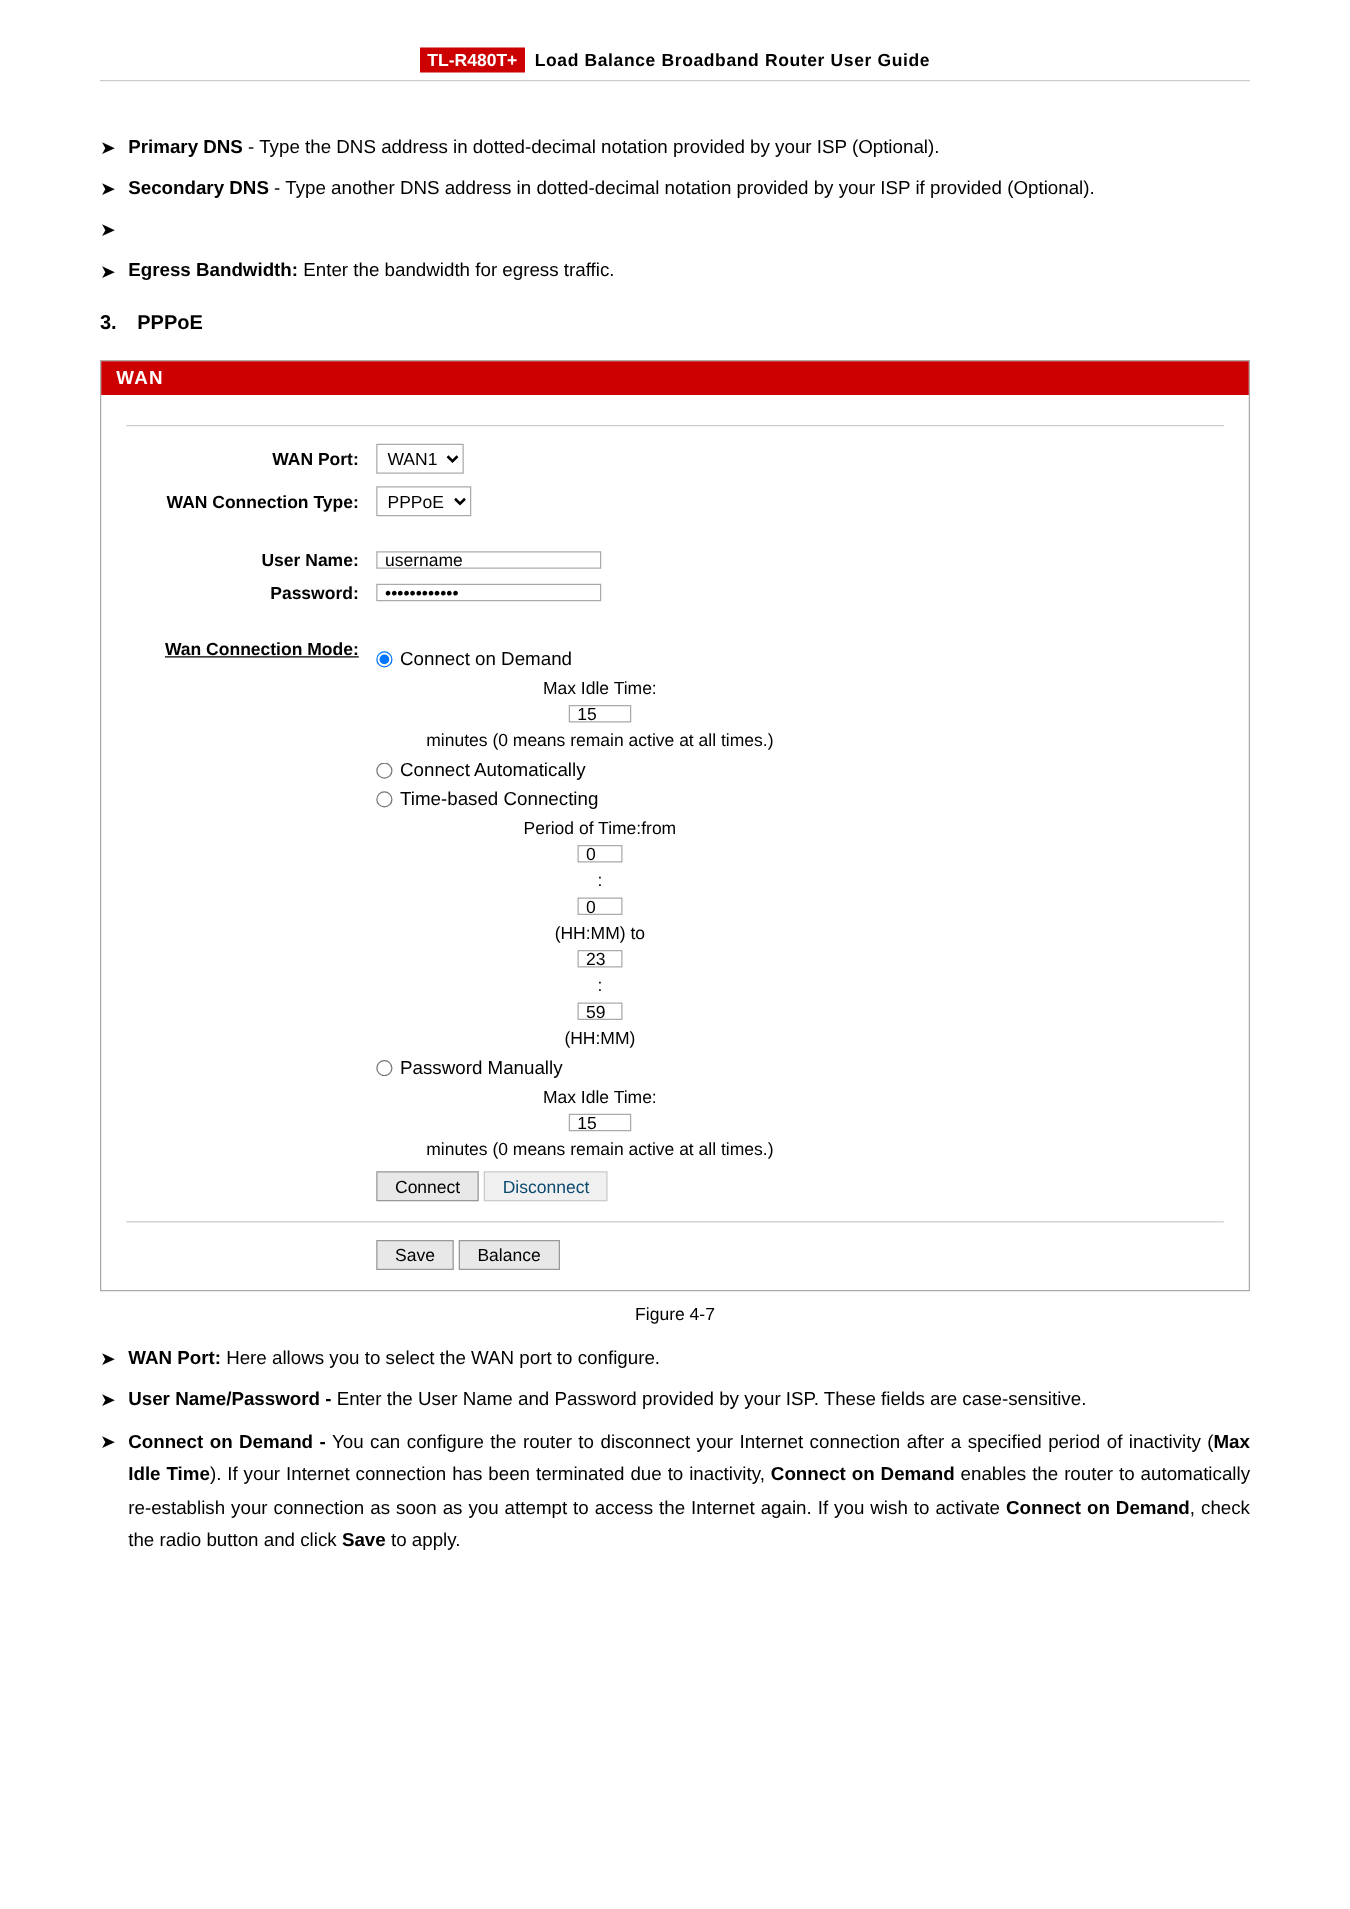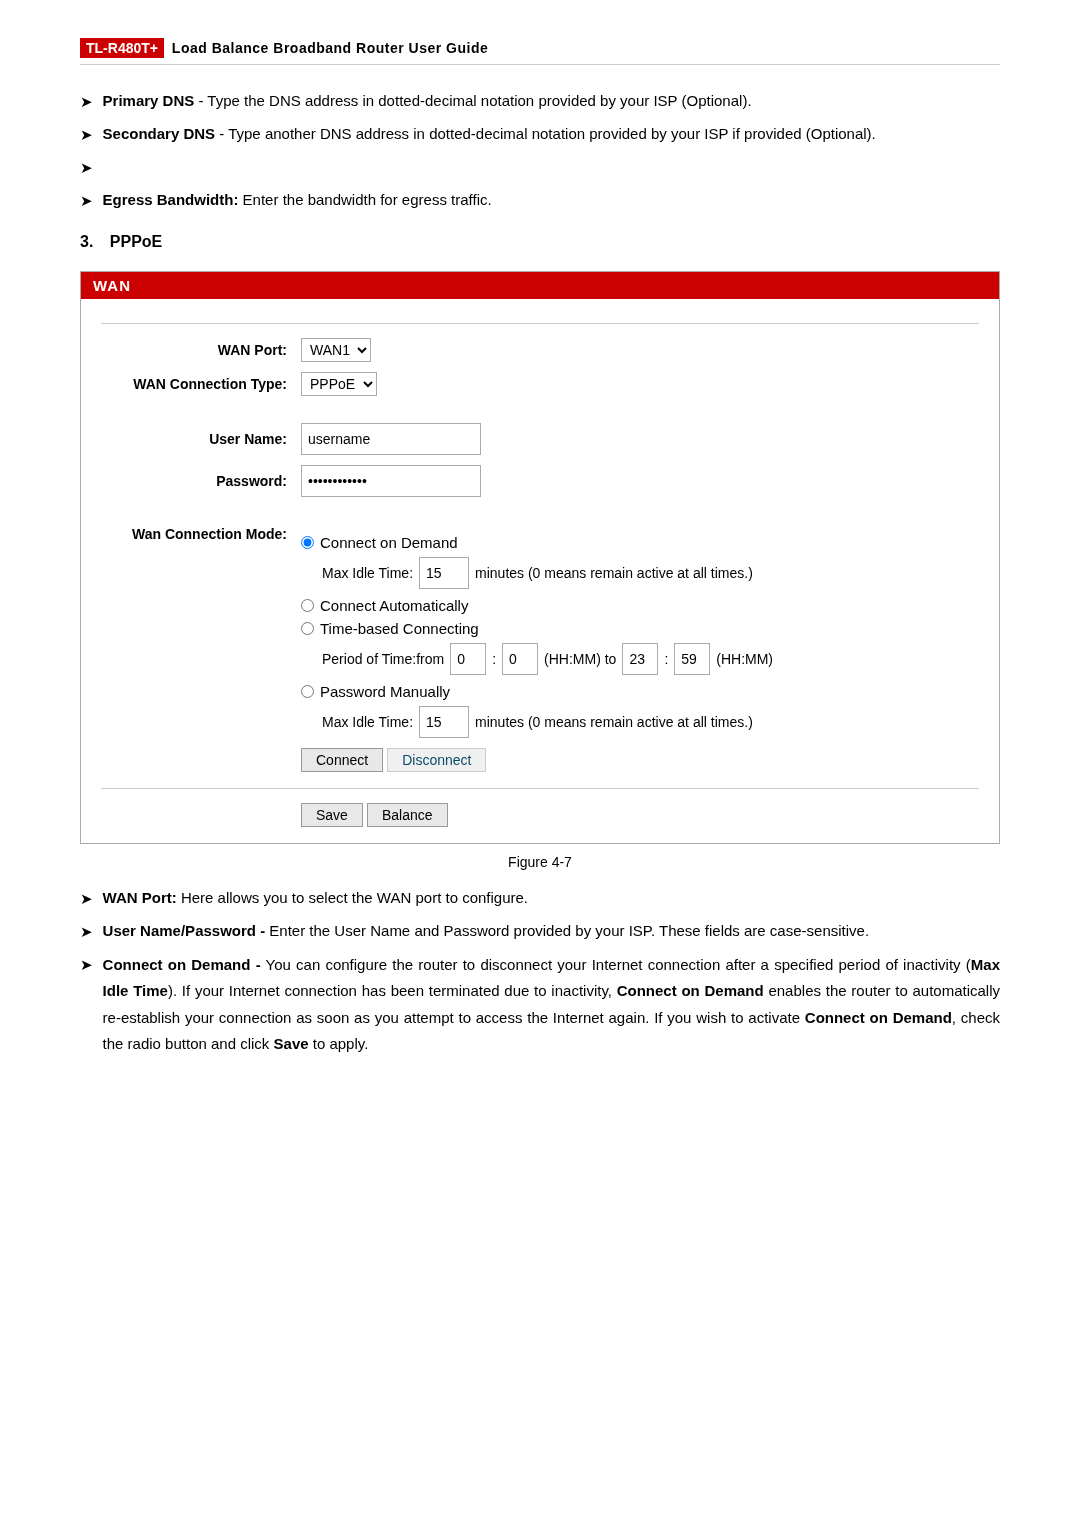--- a/index.html
+++ b/index.html
@@ -15,22 +15,22 @@
     .page {
       width: 1080px;
       min-height: 1527px;
       padding: 40px 80px 60px 80px;
       background: #fff;
     }
     .header-bar {
       background: #fff;
       border-bottom: 1px solid #ccc;
       padding-bottom: 8px;
-      margin-bottom: 24px;
-      text-align: left;
+      margin-bottom: 41px;
+      text-align: center;
       font-size: 14px;
     }
     .header-bar .model {
       font-weight: bold;
       background: #c00;
       color: #fff;
       padding: 2px 6px;
       margin-right: 4px;
     }
     .header-bar .guide-title {
@@ -104,21 +104,21 @@
     }
     .form-control-group {
       display: flex;
       align-items: center;
       gap: 6px;
     }
     input[type="text"], input[type="password"] {
       border: 1px solid #aaa;
       padding: 3px 6px;
       font-size: 14px;
-      height: 32px;
+      height: 14px;
       width: 180px;
       background: #fff;
     }
     select {
       border: 1px solid #aaa;
       padding: 2px 4px;
       font-size: 14px;
       height: 24px;
       background: #fff;
     }
@@ -129,24 +129,25 @@
       display: flex;
       align-items: center;
       margin-bottom: 6px;
     }
     .radio-row input[type="radio"] {
       margin-right: 6px;
     }
     .sub-row {
       display: flex;
       align-items: center;
-      margin-left: 21px;
+      margin-left: 40px;
       margin-bottom: 8px;
       font-size: 14px;
       gap: 6px;
+      flex-direction: column;
     }
     .sub-row input[type="text"] {
       width: 50px;
     }
     .button-row {
       display: flex;
       gap: 4px;
       margin: 10px 0 6px 0;
     }
     button {
@@ -268,21 +269,21 @@
         <div class="form-label">Password:</div>
         <div class="form-control-group">
           <input type="password" value="············" style="">
         </div>
       </div>
 
       <br>
 
       
       <div class="form-row" style="align-items:flex-start;">
-        <div class="form-label" style="padding-top:2px;">Wan Connection Mode:</div>
+        <div class="form-label" style="padding-top:2px;text-decoration:underline;">Wan Connection Mode:</div>
         <div class="connection-mode-section" style="margin-left:0;">
 
           <div class="radio-row">
             <input type="radio" name="connection-mode" id="cod" checked="" style="">
             <label for="cod">Connect on Demand</label>
           </div>
           <div class="sub-row">
             <span>Max Idle Time:</span>
             <input type="text" value="15" style="width: 50px;">
             <span>minutes (0 means remain active at all times.)</span>

